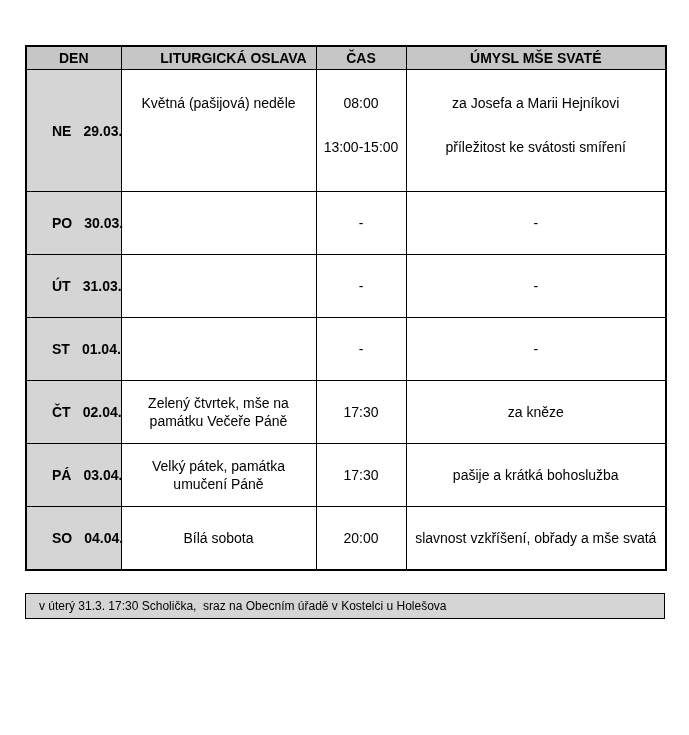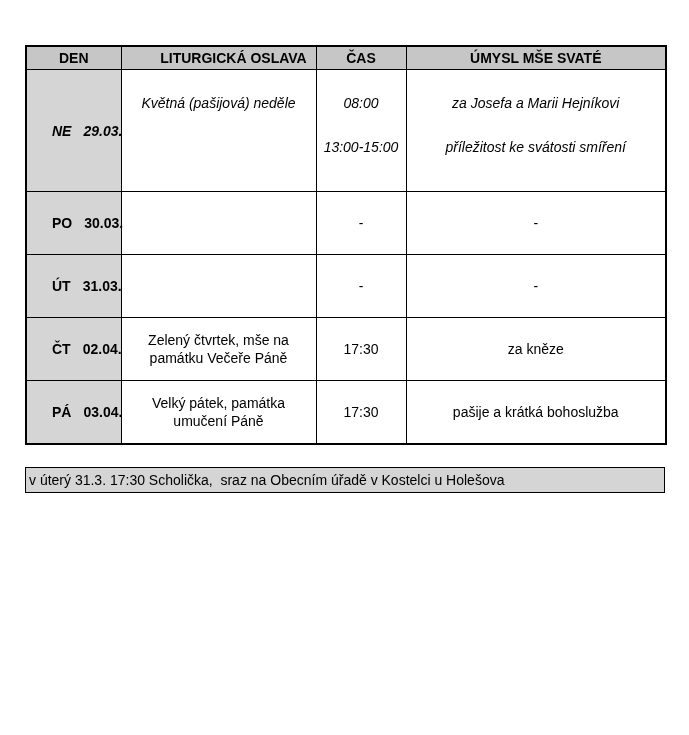--- a/index.html
+++ b/index.html
@@ -66,36 +66,35 @@
     background: var(--day-bg);
     font-weight: bold;
     text-align: left;
     padding-left: 25px;
   }
   td.day-cell .day-date { margin-left: 12px; }
 
   tr.tall td {
     vertical-align: top;
     padding-top: 24px;
-    font-style: italic;
   }
   tr.tall td.day-cell {
     vertical-align: middle;
     padding-top: 2px;
   }
   .cell-line + .cell-line { margin-top: 26px; }
 
   .footer-bar {
     width: 640px;
     margin: 22px 0 0 25px;
     background: var(--footer-bg);
     border: 1px solid var(--border);
-    font-size: 14px;
+    font-size: 12px;
     line-height: 18px;
-    padding: 3px 3px;
+    padding: 3px 13px;
     white-space: pre-wrap;
   }
 </style>
 </head>
 <body>
 
 <div class="page">
 
 
   <table class="schedule">
@@ -136,20 +135,30 @@
           <td class="day-cell"><span class="day-abbr">ÚT</span><span class="day-date">31.03.</span></td>
           <td></td>
           <td>
             <div class="cell-line">-</div>
           </td>
           <td>
             <div class="cell-line">-</div>
           </td>
         </tr>
         <tr>
+          <td class="day-cell"><span class="day-abbr">ST</span><span class="day-date">01.04.</span></td>
+          <td></td>
+          <td>
+            <div class="cell-line">-</div>
+          </td>
+          <td>
+            <div class="cell-line">-</div>
+          </td>
+        </tr>
+        <tr>
           <td class="day-cell"><span class="day-abbr">ČT</span><span class="day-date">02.04.</span></td>
           <td>
             <div class="cell-line">Zelený čtvrtek, mše na památku Večeře Páně</div>
           </td>
           <td>
             <div class="cell-line">17:30</div>
           </td>
           <td>
             <div class="cell-line">za kněze</div>
           </td>
@@ -159,18 +168,30 @@
           <td>
             <div class="cell-line">Velký pátek, památka umučení Páně</div>
           </td>
           <td>
             <div class="cell-line">17:30</div>
           </td>
           <td>
             <div class="cell-line">pašije a krátká bohoslužba</div>
           </td>
         </tr>
+        <tr>
+          <td class="day-cell"><span class="day-abbr">SO</span><span class="day-date">04.04.</span></td>
+          <td>
+            <div class="cell-line">Bílá sobota</div>
+          </td>
+          <td>
+            <div class="cell-line">20:00</div>
+          </td>
+          <td>
+            <div class="cell-line">slavnost vzkříšení, obřady a mše svatá</div>
+          </td>
+        </tr>
       </tbody>
   </table>
 
   <div class="footer-bar">v úterý 31.3. 17:30 Scholička,  sraz na Obecním úřadě v Kostelci u Holešova</div>
 
 </div>
 
 </body></html>

